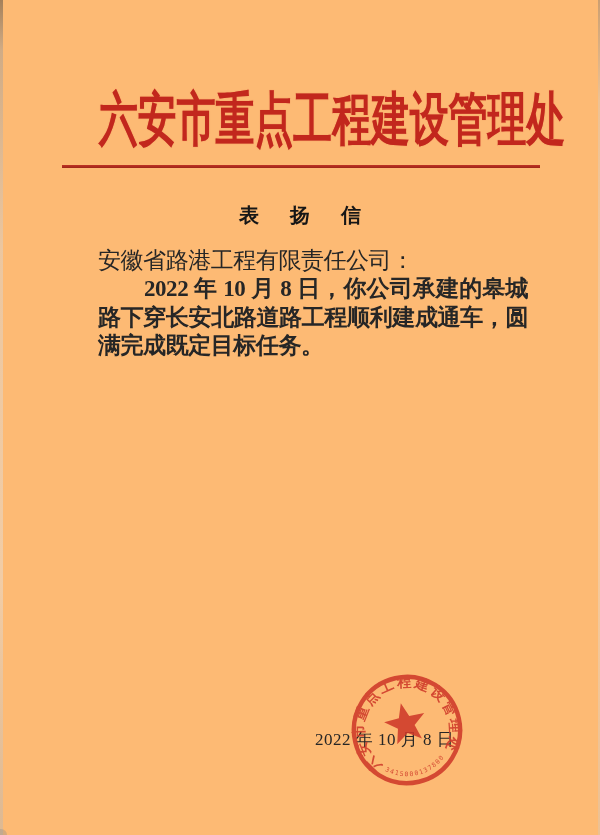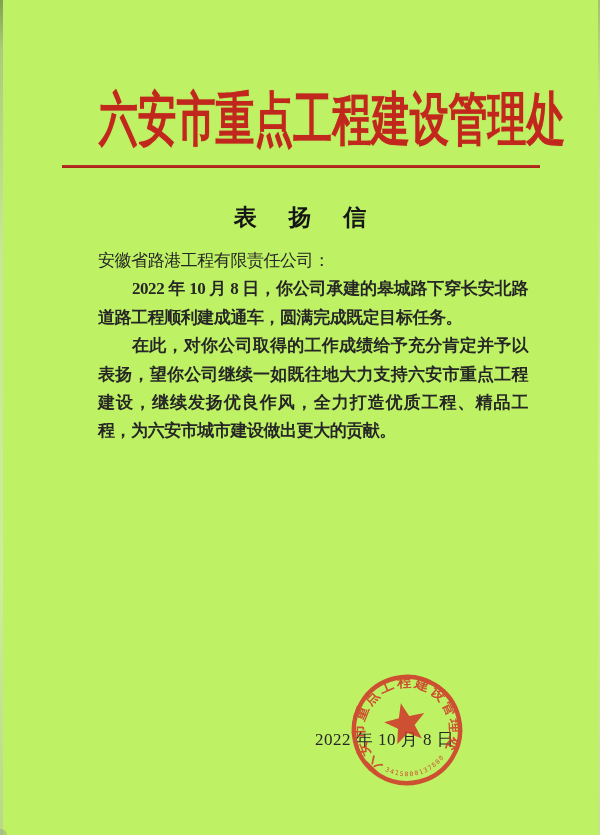--- a/index.html
+++ b/index.html
@@ -4,21 +4,21 @@
 <style>
   html,body{margin:0;padding:0;}
   body{
     width:600px;height:835px;
     font-family:"Liberation Serif","DejaVu Serif",serif;
     background:#e9e9e9;
   }
   .page{
     position:relative;
     width:600px;height:835px;
-    background:#bef264;
+    background:#fdba74;
     overflow:hidden;
   }
   
   .page::before{
     content:"";position:absolute;left:0;top:0;width:3px;height:100%;
     background:linear-gradient(180deg,#3a3a3a,#9a9a9a 6%,#d6d6d6 30%,#e3e3e3 70%,#b9b9b9 98%);
     opacity:.45;pointer-events:none;
   }
   .page::after{
     content:"";position:absolute;right:0;top:0;width:2px;height:100%;
@@ -36,26 +36,26 @@
     transform:scaleX(.67);transform-origin:50% 50%;
     letter-spacing:0px;
     text-shadow:0 0 1px rgba(194,39,29,.55);
   }
   .rule{
     position:absolute;top:165px;left:62px;width:478px;height:3px;
     background:linear-gradient(180deg,#c03425,#9e2418);
   }
   .doc-title{
     position:absolute;top:202px;left:0;width:600px;margin:0;
-    font-size:23px;font-weight:700;color:#161616;
+    font-size:20px;font-weight:700;color:#161616;
     text-align:center;letter-spacing:13px;text-indent:13px;
   }
   .body-text{
     position:absolute;top:247px;left:98px;width:430px;
-    font-size:17px;line-height:28.4px;letter-spacing:-0.45px;
+    font-size:23px;line-height:28.4px;letter-spacing:-0.45px;
     color:#262626;text-align:justify;
   }
   .body-text p{margin:0;}
   .body-text .para{text-indent:2em;font-weight:bold;}
   .date{
     position:absolute;left:315px;top:728px;
     font-size:17px;letter-spacing:.5px;color:#262626;
     white-space:nowrap;z-index:1;
   }
   .seal{
@@ -76,21 +76,20 @@
 
   <h1 class="letterhead">六安市重点工程建设管理处</h1>
 
   <div class="rule"></div>
 
   <h2 class="doc-title">表 扬 信</h2>
 
   <div class="body-text">
     <p class="salutation">安徽省路港工程有限责任公司：</p>
     <p class="para">2022 年 10 月 8 日，你公司承建的皋城路下穿长安北路道路工程顺利建成通车，圆满完成既定目标任务。</p>
-    <p class="para">在此，对你公司取得的工作成绩给予充分肯定并予以表扬，望你公司继续一如既往地大力支持六安市重点工程建设，继续发扬优良作风，全力打造优质工程、精品工程，为六安市城市建设做出更大的贡献。</p>
   </div>
 
   <div class="date">2022 年 10 月 8 日</div>
 
   <svg class="seal" viewBox="0 0 120 120" xmlns="http://www.w3.org/2000/svg">
     <g transform="rotate(-13 60 60)">
       <circle cx="60" cy="60" r="54" fill="none" stroke="#cf3a2a" stroke-width="4.5"></circle>
       <path id="sealTextArc" d="M 28.9 91.1 A 44 44 0 0 1 60 16 A 44 44 0 0 1 91.1 91.1" fill="none"></path>
       <path id="sealNumArc" d="M 19.3 83.5 A 47 47 0 0 0 100.7 83.5" fill="none"></path>
       <text class="seal-name">

